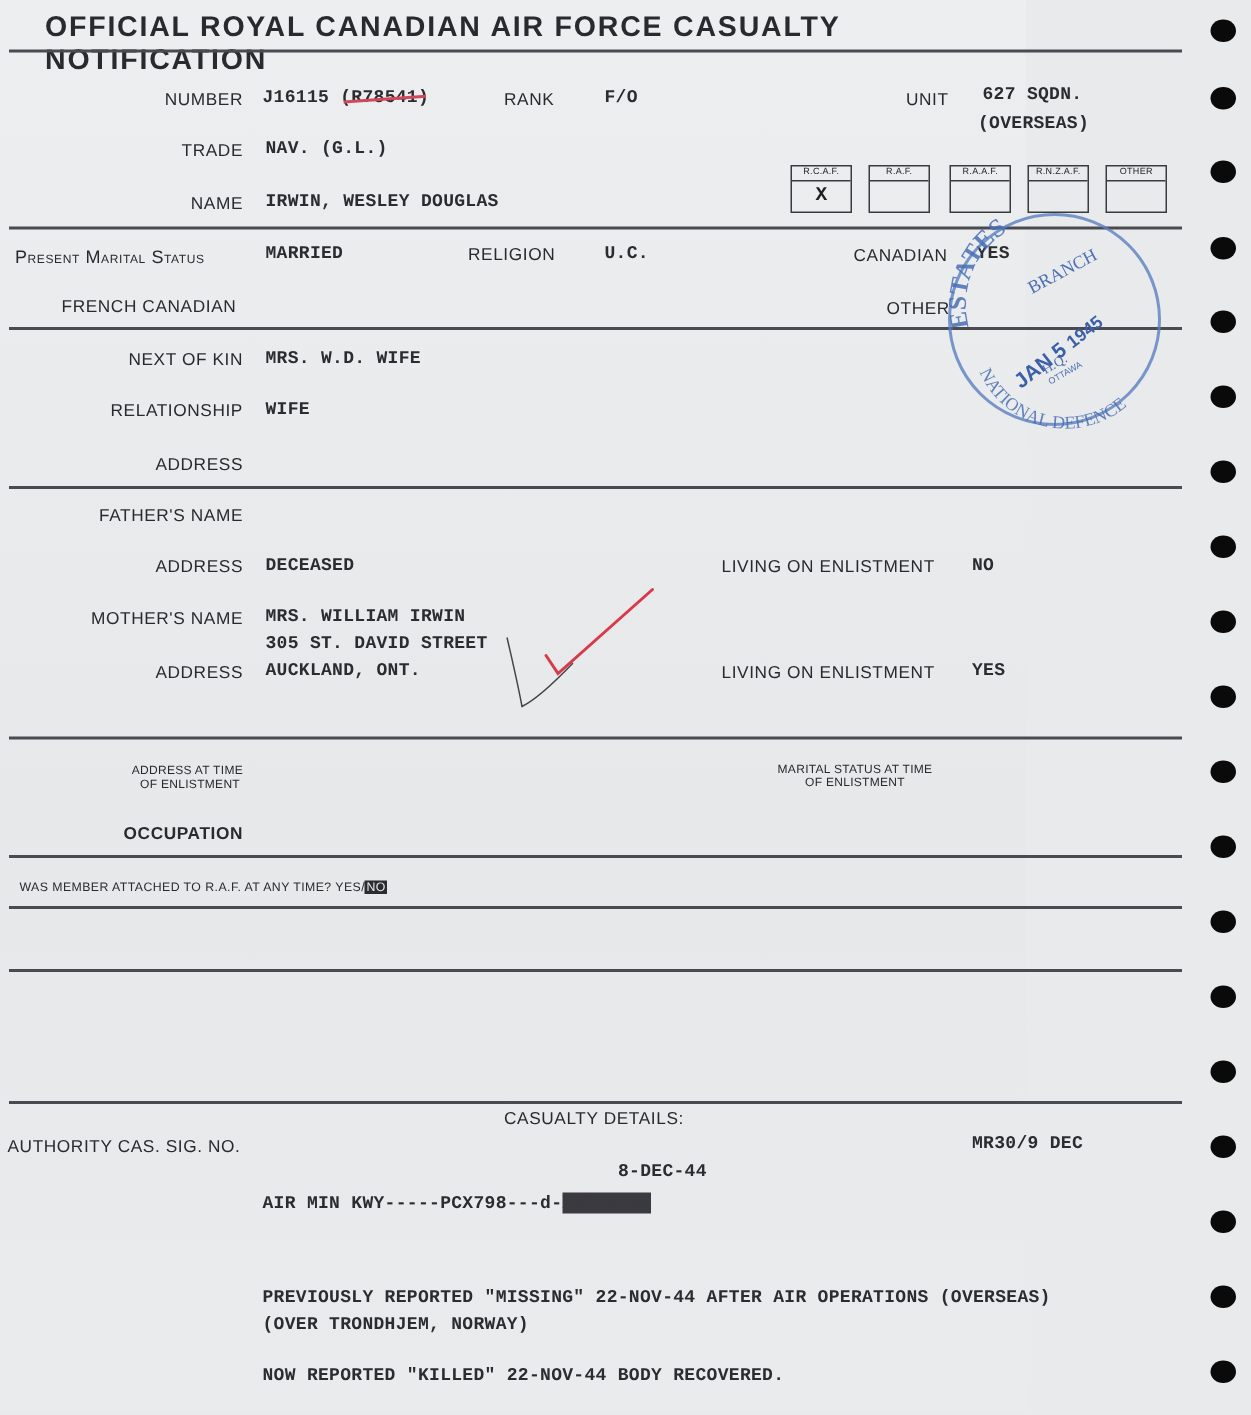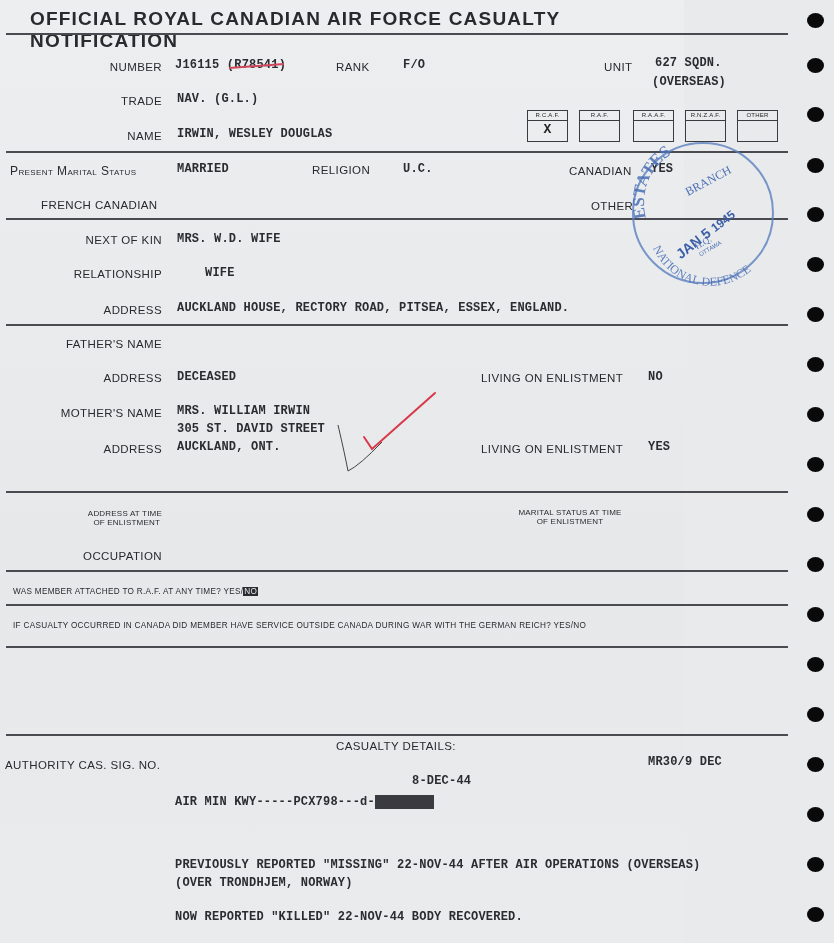--- a/index.html
+++ b/index.html
@@ -74,23 +74,22 @@
   <div class="lbl" style="left:569px;top:165px;">CANADIAN</div>
   <div class="tw" style="left:651px;top:162px;">YES</div>
   <div class="lbl" style="left:41px;top:199px;">FRENCH CANADIAN</div>
   <div class="lbl" style="left:591px;top:200px;">OTHER</div>
 
   <div class="hline" style="top:218px;"></div>
 
   <div class="lbl r" style="left:40px;width:122px;top:234px;">NEXT OF KIN</div>
   <div class="tw" style="left:177px;top:232px;">MRS. W.D. WIFE</div>
   <div class="lbl r" style="left:40px;width:122px;top:268px;">RELATIONSHIP</div>
-  <div class="tw" style="left:177px;top:266px;margin-left:28px;">WIFE</div>
+  <div class="tw" style="left:177px;top:266px;">WIFE</div>
   <div class="lbl r" style="left:40px;width:122px;top:304px;">ADDRESS</div>
-  <div class="tw" style="left:177px;top:301px;">AUCKLAND HOUSE, RECTORY ROAD, PITSEA, ESSEX, ENGLAND.</div>
 
   <div class="hline" style="top:324px;"></div>
 
   <div class="lbl r" style="left:40px;width:122px;top:338px;">FATHER'S NAME</div>
   <div class="lbl r" style="left:40px;width:122px;top:372px;">ADDRESS</div>
   <div class="tw" style="left:177px;top:370px;">DECEASED</div>
   <div class="lbl" style="left:481px;top:372px;">LIVING ON ENLISTMENT</div>
   <div class="tw" style="left:648px;top:370px;">NO</div>
 
   <div class="lbl r" style="left:40px;width:122px;top:407px;">MOTHER'S NAME</div>
@@ -109,27 +108,26 @@
   <div class="hline" style="top:491px;"></div>
 
   <div class="lbl sm" style="left:60px;width:102px;top:509px;text-align:right;">
       <div>ADDRESS AT TIME</div>
       <div style="padding-right:2px;">OF ENLISTMENT</div>
     </div>
   <div class="lbl sm" style="left:500px;width:140px;top:508px;">
       <div>MARITAL STATUS AT TIME</div>
       <div>OF ENLISTMENT</div>
     </div>
-  <div class="lbl r" style="left:40px;width:122px;top:550px;">OCCUPATION</div>
+  <div class="lbl r" style="left:40px;width:122px;top:550px;font-weight:bold;">OCCUPATION</div>
 
   <div class="hline" style="top:570px;"></div>
 
   <div class="lbl xs" style="left:13px;top:587px;"><span>WAS MEMBER ATTACHED TO R.A.F. AT ANY TIME?  YES/</span><span class="xmark">NO</span></div>
   <div class="hline" style="top:604px;"></div>
-  <div class="lbl xs" style="left:13px;top:621px;">IF CASUALTY OCCURRED IN CANADA DID MEMBER HAVE SERVICE OUTSIDE CANADA DURING WAR WITH THE GERMAN REICH?  YES/NO</div>
   <div class="hline" style="top:646px;"></div>
 
   <div class="hline" style="top:734px;"></div>
 
   <div class="lbl" style="left:336px;top:740px;">CASUALTY DETAILS:</div>
   <div class="lbl" style="left:5px;top:759px;">AUTHORITY CAS. SIG. NO.</div>
   <div class="tw" style="left:175px;top:755px;margin-top:40px;"><span>AIR MIN KWY-----PCX798---d-</span><span class="redact">XXXXXXXX</span></div>
   <div class="tw" style="left:412px;top:774px;">8-DEC-44</div>
   <div class="tw" style="left:648px;top:755px;">MR30/9 DEC</div>
 

